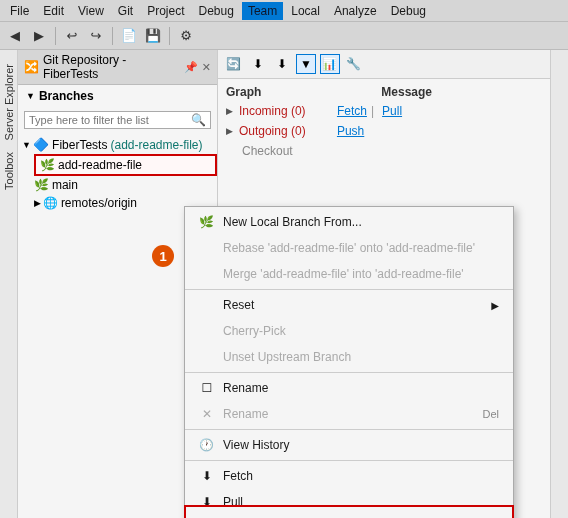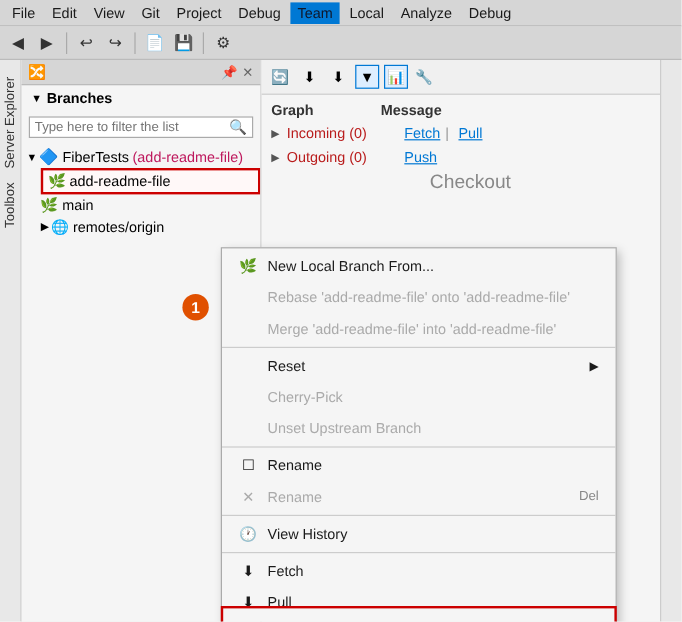--- a/index.html
+++ b/index.html
@@ -192,40 +192,39 @@
     }
     .right-panel-btn.active { border-color: #0078d4; background: #ddeeff; }
 
     .commits-area { padding: 4px 0; flex: 1; }
     .commits-header {
       display: flex;
       padding: 2px 8px;
       font-size: 12px;
       font-weight: bold;
       color: #333;
-      gap: 56px;
+      gap: 120px;
     }
     .commit-row {
       display: flex;
       align-items: center;
       padding: 3px 8px;
       font-size: 12px;
       cursor: pointer;
       gap: 4px;
     }
     .commit-expand { font-size: 9px; cursor: pointer; color: #555; margin-right: 2px; }
     .commit-label { color: #b91c1c; min-width: 90px; }
     .commit-link { color: #0078d4; cursor: pointer; text-decoration: underline; margin-left: 4px; }
 
     .checkout-label {
       padding: 3px 8px 3px 24px;
-      font-size: 16px;
+      font-size: 12px;
       color: #888;
       cursor: not-allowed;
-      text-align: center;
     }
 
     
     .context-menu {
       position: absolute;
       left: 184px;
       top: 156px;
       width: 330px;
       background: #f5f5f5;
       border: 1px solid #aaa;
@@ -310,20 +309,21 @@
 
   <div class="side-label-left">
     <span class="side-label-text">Server Explorer</span>
     <span class="side-label-text">Toolbox</span>
   </div>
 
   <div class="git-panel">
     <div class="git-panel-header">
       <div class="git-panel-title">
         <span>🔀</span>
+        <span>Git Repository - FiberTests</span>
       </div>
       <span style="font-size:11px;cursor:pointer;">📌</span>
       <span class="tab-close">✕</span>
     </div>
 
     <div class="git-panel-body">
       <div class="branches-header">
         <span class="collapse-arrow">▼</span>
         <span>Branches</span>
       </div>
@@ -332,21 +332,21 @@
         <input class="filter-input" placeholder="Type here to filter the list" style="">
         <span class="filter-icon">🔍</span>
       </div>
 
       <div class="branch-tree">
 
         <div class="branch-item">
           <span class="expand-arrow">▼</span>
           <span style="color:#cc5500;font-size:13px;margin-right:3px;">🔷</span>
           <span>FiberTests</span>
-          <span style="color:#be185d;margin-left:3px;">(add-readme-file)</span>
+          <span style="color:#0f766e;margin-left:3px;">(add-readme-file)</span>
         </div>
 
         <div class="branch-item red-border-row" style="margin-left:16px; border:2px solid #cc0000; background:#fff8f8; padding:2px 4px; width:calc(100% - 16px);">
           <span style="color:#cc5500;font-size:12px;margin-right:3px;">🌿</span>
           <span>add-readme-file</span>
         </div>
 
         <div class="branch-item tree-indent">
           <span style="font-size:12px;margin-right:3px;">🌿</span>
           <span>main</span>

